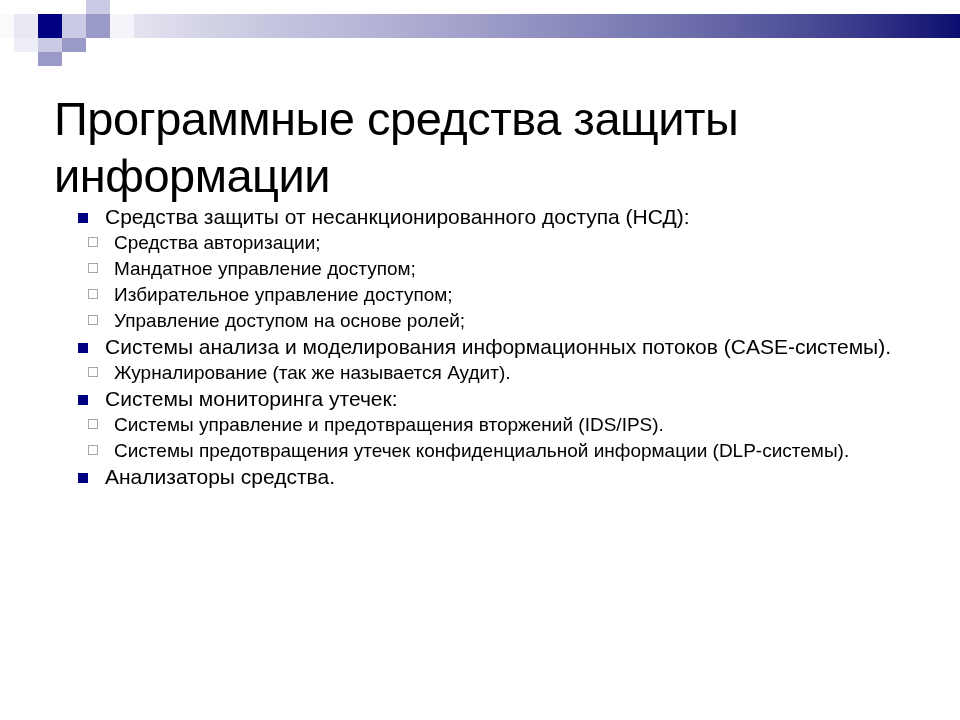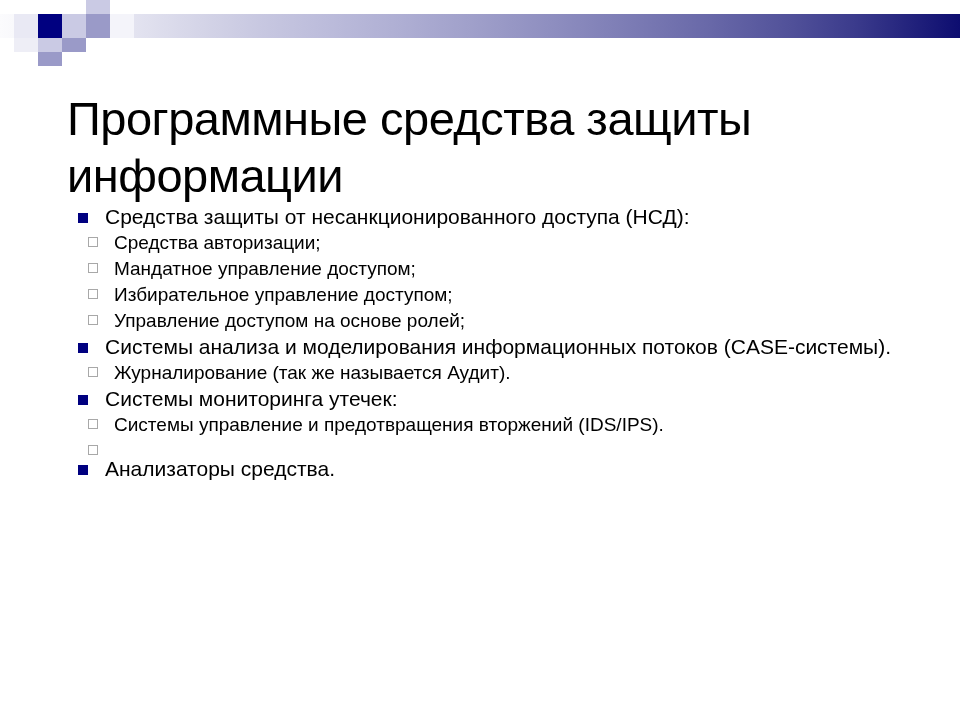--- a/index.html
+++ b/index.html
@@ -68,21 +68,20 @@
     position: absolute;
     left: 54px;
     top: 60px;
     width: 700px;
     font-size: 47px;
     line-height: 1.2;
     color: #000000;
     font-weight: normal;
     letter-spacing: -0.5px;
     font-stretch: condensed;
-    margin-left: 13px;
   }
 
   
   #content {
     position: absolute;
     left: 16px;
     top: 204px;
     width: 956px;
   }
   .item {
@@ -181,18 +180,19 @@
     <div class="item lvl1">
       <span class="bullet1"></span>
       <span class="text1">Системы мониторинга утечек:</span>
     </div>
     <div class="item lvl2">
       <span class="bullet2"></span>
       <span class="text2">Системы управление и предотвращения вторжений (IDS/IPS).</span>
     </div>
     <div class="item lvl2">
       <span class="bullet2"></span>
+      <span class="text2">Системы предотвращения утечек конфиденциальной информации (DLP-системы).</span>
     </div>
     <div class="item lvl1">
       <span class="bullet1"></span>
       <span class="text1">Анализаторы средства.</span>
     </div>
   </div>
 
 </body></html>

